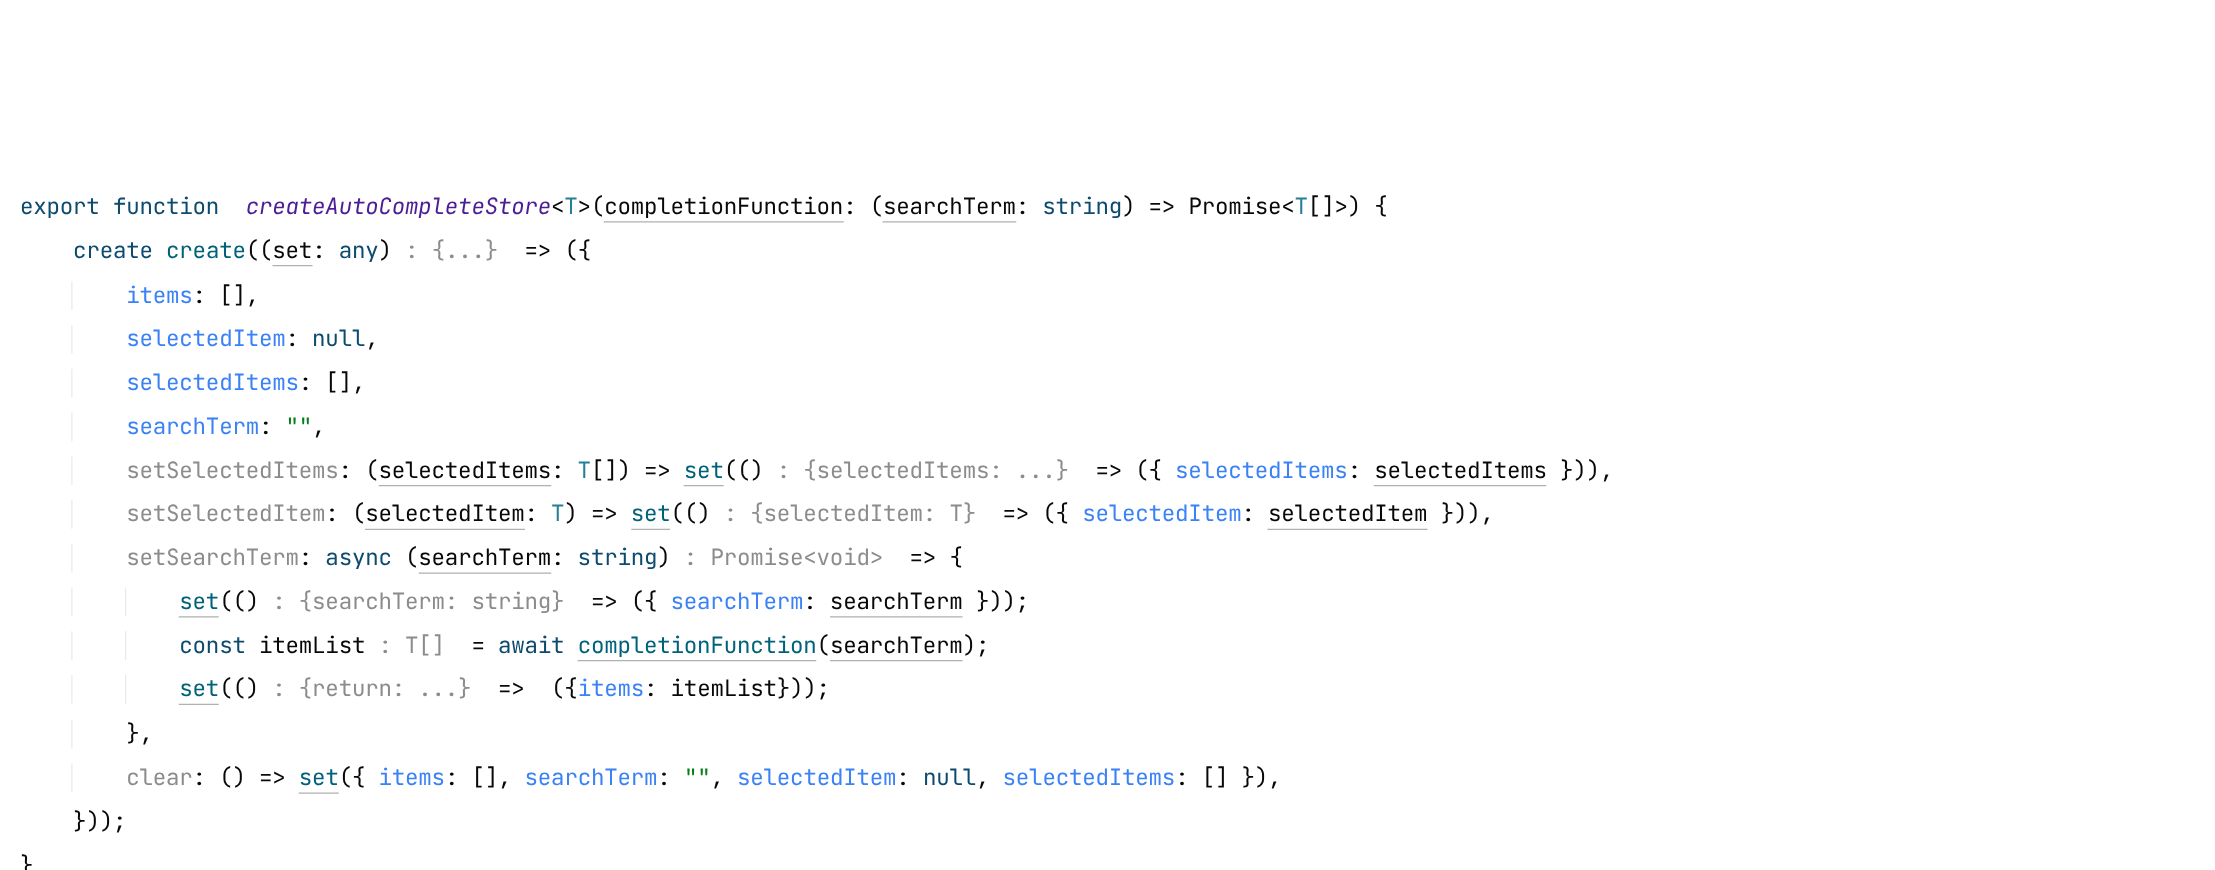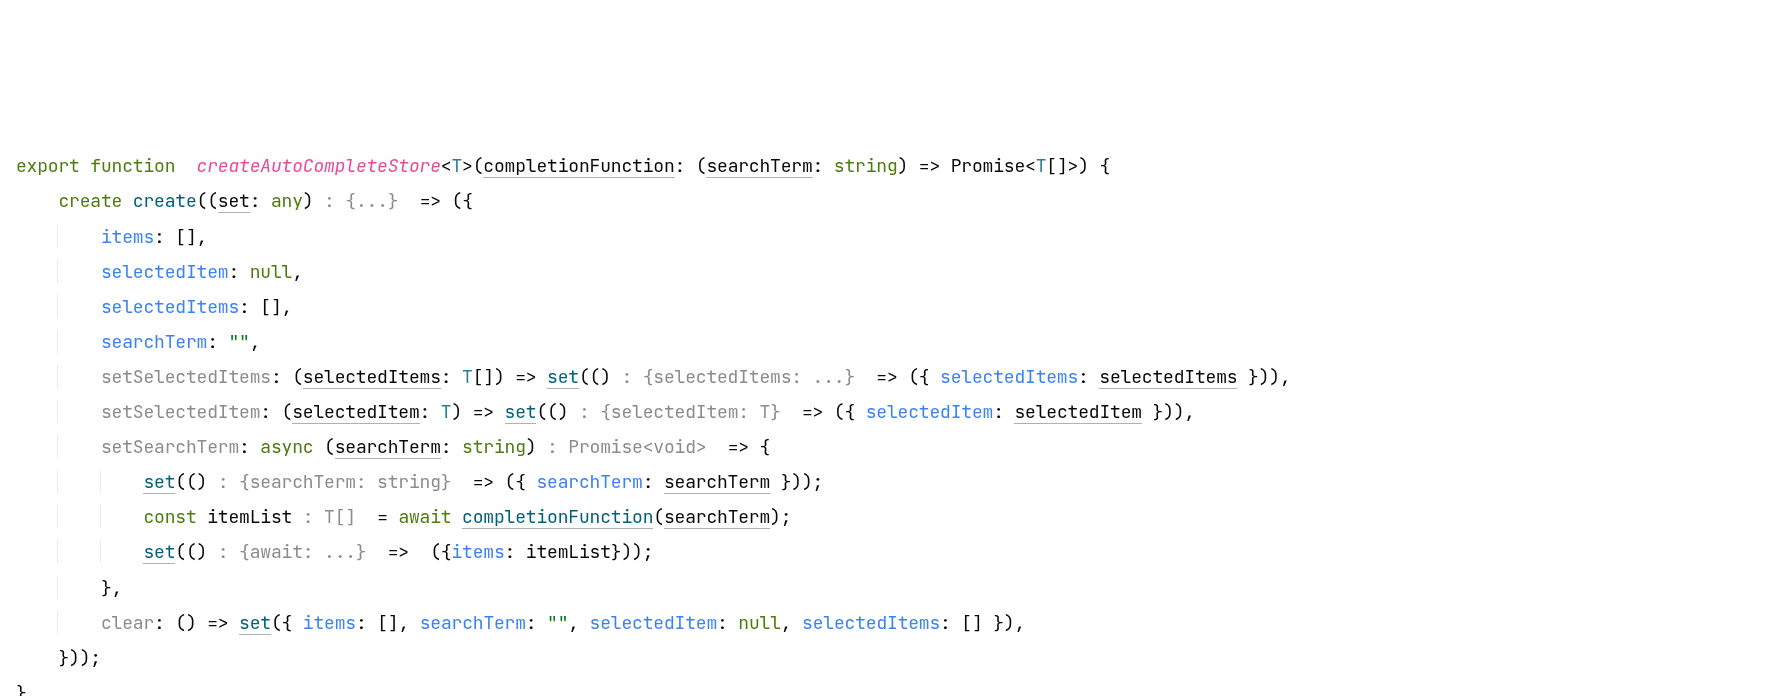--- a/index.html
+++ b/index.html
@@ -7,22 +7,22 @@
       font-family: 'JetBrains Mono', 'Fira Code', Menlo, Monaco, Consolas, monospace;
       font-size: 18px;
       line-height: 1.95;
       padding: 8px 16px;
       background: #ffffff;
       color: #080808;
       white-space: pre;
       overflow-x: auto;
       letter-spacing: -0.01em;
     }
-    .kw { color: #4d7c0f; margin-top: 44px; }
-    .fn-decl { font-style: italic; color: #ec4899; }
+    .kw { color: #0c4a6e; margin-top: 44px; }
+    .fn-decl { font-style: italic; color: #4c1d95; }
     .fn-call { color: #00627a; }
     .type { color: #267f99; }
     .prop { color: #3b82f6; }
     .str { color: #067d17; }
     .punc { color: #080808; }
     .hint { color: #8c8c8c; }
     .param-u { color: #080808; border-bottom: 1px solid #b0b0b0; }
     .id-u { color: #080808; border-bottom: 1px solid #b0b0b0; }
     .fn-u { color: #00627a; border-bottom: 1px solid #b0b0b0; }
     .gutter { border-left: 1px solid #eaeaea; margin-left: -1px; }
@@ -36,20 +36,20 @@
 <span>    <span class="kw">create</span> <span class="fn-call">create</span><span class="punc">((</span><span class="param-u">set</span><span class="punc">: </span><span class="kw">any</span><span class="punc">) </span><span class="hint">: {...}</span><span class="punc">  </span><span class="punc">=&gt;</span><span class="punc"> ({</span></span>
 <span>    <span class="gutter">    </span><span class="prop">items</span><span class="punc">: [],</span></span>
 <span>    <span class="gutter">    </span><span class="prop">selectedItem</span><span class="punc">: </span><span class="kw">null</span><span class="punc">,</span></span>
 <span>    <span class="gutter">    </span><span class="prop">selectedItems</span><span class="punc">: [],</span></span>
 <span>    <span class="gutter">    </span><span class="prop">searchTerm</span><span class="punc">: </span><span class="str">""</span><span class="punc">,</span></span>
 <span>    <span class="gutter">    </span><span class="hint">setSelectedItems</span><span class="punc">: (</span><span class="param-u">selectedItems</span><span class="punc">: </span><span class="type">T</span><span class="punc">[]) </span><span class="punc">=&gt;</span><span class="punc"> </span><span class="fn-u">set</span><span class="punc">(() </span><span class="hint">: {selectedItems: ...}</span><span class="punc">  </span><span class="punc">=&gt;</span><span class="punc"> ({ </span><span class="prop">selectedItems</span><span class="punc">: </span><span class="id-u">selectedItems</span><span class="punc"> })),</span></span>
 <span>    <span class="gutter">    </span><span class="hint">setSelectedItem</span><span class="punc">: (</span><span class="param-u">selectedItem</span><span class="punc">: </span><span class="type">T</span><span class="punc">) </span><span class="punc">=&gt;</span><span class="punc"> </span><span class="fn-u">set</span><span class="punc">(() </span><span class="hint">: {selectedItem: T}</span><span class="punc">  </span><span class="punc">=&gt;</span><span class="punc"> ({ </span><span class="prop">selectedItem</span><span class="punc">: </span><span class="id-u">selectedItem</span><span class="punc"> })),</span></span>
 <span>    <span class="gutter">    </span><span class="hint">setSearchTerm</span><span class="punc">: </span><span class="kw">async</span><span class="punc"> (</span><span class="param-u">searchTerm</span><span class="punc">: </span><span class="kw">string</span><span class="punc">) </span><span class="hint">: Promise&lt;void&gt;</span><span class="punc">  </span><span class="punc">=&gt;</span><span class="punc"> {</span></span>
 <span>    <span class="gutter">    <span class="gutter">    </span></span><span class="fn-u">set</span><span class="punc">(() </span><span class="hint">: {searchTerm: string}</span><span class="punc">  </span><span class="punc">=&gt;</span><span class="punc"> ({ </span><span class="prop">searchTerm</span><span class="punc">: </span><span class="id-u">searchTerm</span><span class="punc"> }));</span></span>
 <span>    <span class="gutter">    <span class="gutter">    </span></span><span class="kw">const</span><span class="punc"> </span><span>itemList</span><span class="punc"> </span><span class="hint">: T[]</span><span class="punc">  = </span><span class="kw">await</span><span class="punc"> </span><span class="fn-u">completionFunction</span><span class="punc">(</span><span class="id-u">searchTerm</span><span class="punc">);</span></span>
-<span>    <span class="gutter">    <span class="gutter">    </span></span><span class="fn-u">set</span><span class="punc">(() </span><span class="hint">: {await: ...}</span><span class="punc">  </span><span class="punc">=&gt;</span><span class="punc">  ({</span><span class="prop">items</span><span class="punc">: </span><span>itemList</span><span class="punc">}));</span></span>
+<span>    <span class="gutter">    <span class="gutter">    </span></span><span class="fn-u">set</span><span class="punc">(() </span><span class="hint">: {return: ...}</span><span class="punc">  </span><span class="punc">=&gt;</span><span class="punc">  ({</span><span class="prop">items</span><span class="punc">: </span><span>itemList</span><span class="punc">}));</span></span>
 <span>    <span class="gutter">    </span><span class="punc">},</span></span>
 <span>    <span class="gutter">    </span><span class="hint">clear</span><span class="punc">: () </span><span class="punc">=&gt;</span><span class="punc"> </span><span class="fn-u">set</span><span class="punc">({ </span><span class="prop">items</span><span class="punc">: [], </span><span class="prop">searchTerm</span><span class="punc">: </span><span class="str">""</span><span class="punc">, </span><span class="prop">selectedItem</span><span class="punc">: </span><span class="kw">null</span><span class="punc">, </span><span class="prop">selectedItems</span><span class="punc">: [] }),</span></span>
 <span>    <span class="punc">}));</span></span>
 <span><span class="punc">}</span></span></div>
 
 
 
 
 </body></html>

